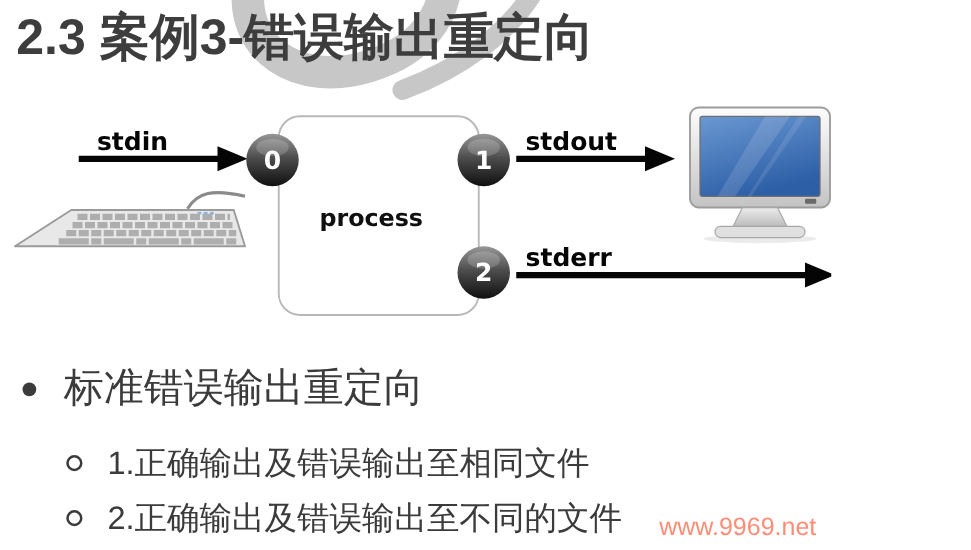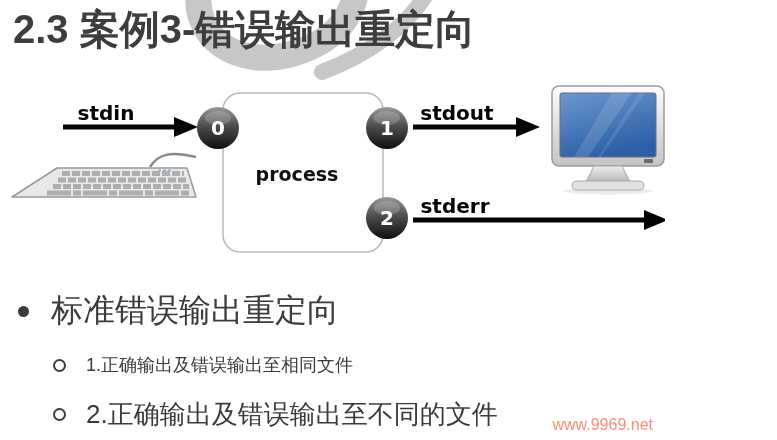--- a/index.html
+++ b/index.html
@@ -30,34 +30,34 @@
   .diagram text.fd-num{
     font-family:"DejaVu Sans", sans-serif;
     font-weight:bold;font-size:20px;fill:#ffffff;
   }
   .bullets{position:absolute;left:0;top:0;width:777px;z-index:2;}
   .bullet-row{
     position:absolute;display:flex;align-items:center;
     color:#3b3b3b;white-space:nowrap;
   }
   .bullet-main{left:18px;top:289px;font-size:32px;}
-  .bullet-sub1{left:53px;top:353px;font-size:18px;}
+  .bullet-sub1{left:53px;top:353px;font-size:26px;}
   .bullet-sub2{left:53px;top:397px;font-size:26px;}
   .marker-dot{
     width:11px;height:11px;border-radius:50%;
     background:#3b3b3b;margin-right:22px;flex:0 0 auto;
   }
   .marker-circle{
     width:9px;height:9px;border-radius:50%;
     border:2px solid #3b3b3b;background:transparent;
     margin-right:20px;flex:0 0 auto;
   }
   .watermark{
     position:absolute;right:12px;bottom:6px;z-index:3;
-    font-size:16px;color:#ff8d76;
+    font-size:20px;color:#ff8d76;
     font-family:"Liberation Sans", sans-serif;
     white-space:nowrap;
   }
 </style>
 </head>
 <body>
 
 <div class="slide">
 
   <svg class="bg-logo" width="320" height="85" viewBox="150 0 320 85" aria-hidden="true">

